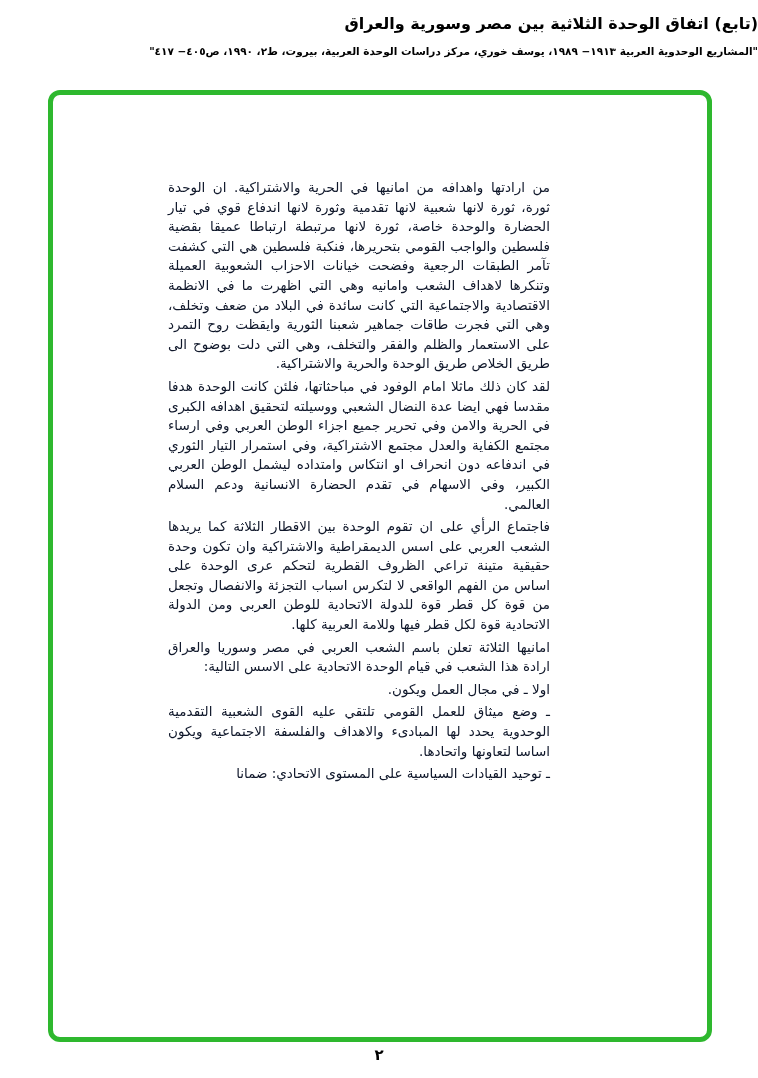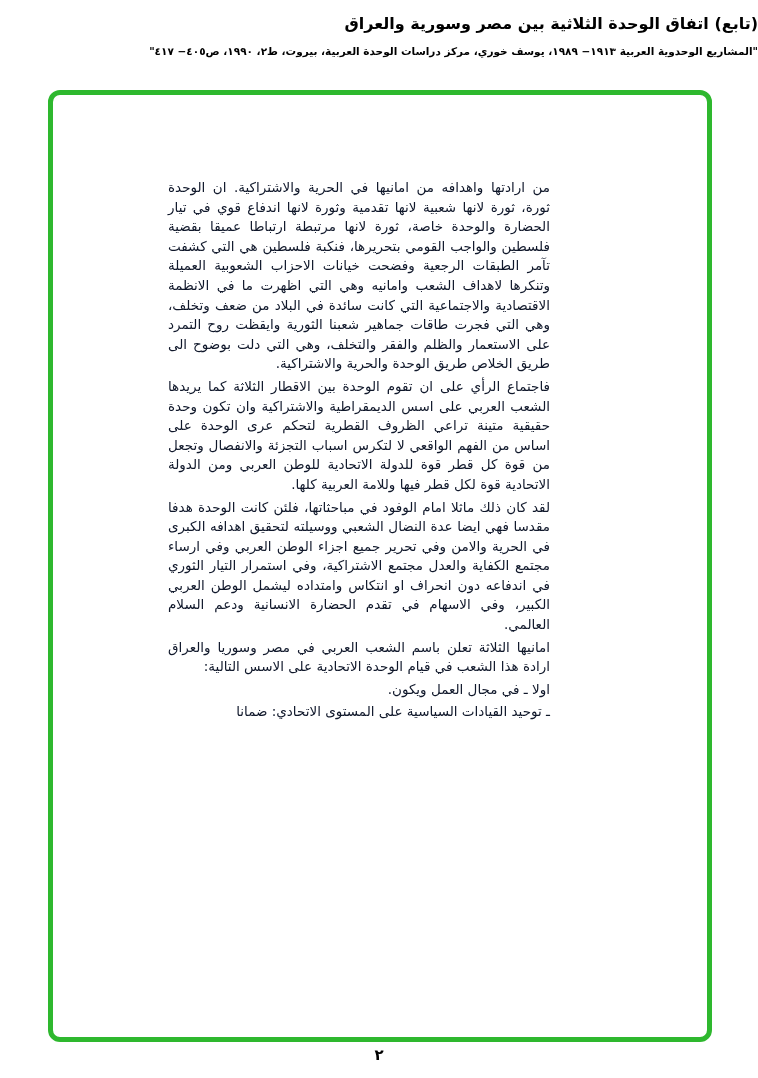--- a/index.html
+++ b/index.html
@@ -82,22 +82,23 @@
 
   <div class="doc-header">
     <div class="doc-title">(تابع) اتفاق الوحدة الثلاثية بين مصر وسورية والعراق</div>
     <div class="doc-citation">"المشاريع الوحدوية العربية ١٩١٣− ١٩٨٩، يوسف خوري، مركز دراسات الوحدة العربية، بيروت، ط٢، ١٩٩٠، ص٤٠٥− ٤١٧"</div>
   </div>
 
   <div class="frame"></div>
 
   <div class="text-col" dir="rtl">
     <p>من ارادتها واهدافه من امانيها في الحرية والاشتراكية. ان الوحدة ثورة، ثورة لانها شعبية لانها تقدمية وثورة لانها اندفاع قوي في تيار الحضارة والوحدة خاصة، ثورة لانها مرتبطة ارتباطا عميقا بقضية فلسطين والواجب القومي بتحريرها، فنكبة فلسطين هي التي كشفت تآمر الطبقات الرجعية وفضحت خيانات الاحزاب الشعوبية العميلة وتنكرها لاهداف الشعب وامانيه وهي التي اظهرت ما في الانظمة الاقتصادية والاجتماعية التي كانت سائدة في البلاد من ضعف وتخلف، وهي التي فجرت طاقات جماهير شعبنا الثورية وايقظت روح التمرد على الاستعمار والظلم والفقر والتخلف، وهي التي دلت بوضوح الى طريق الخلاص طريق الوحدة والحرية والاشتراكية.</p>
+    <p>لقد كان ذلك ماثلا امام الوفود في مباحثاتها، فلئن كانت الوحدة هدفا مقدسا فهي ايضا عدة النضال الشعبي ووسيلته لتحقيق اهدافه الكبرى في الحرية والامن وفي تحرير جميع اجزاء الوطن العربي وفي ارساء مجتمع الكفاية والعدل مجتمع الاشتراكية، وفي استمرار التيار الثوري في اندفاعه دون انحراف او انتكاس وامتداده ليشمل الوطن العربي الكبير، وفي الاسهام في تقدم الحضارة الانسانية ودعم السلام العالمي.</p>
     <p>فاجتماع الرأي على ان تقوم الوحدة بين الاقطار الثلاثة كما يريدها الشعب العربي على اسس الديمقراطية والاشتراكية وان تكون وحدة حقيقية متينة تراعي الظروف القطرية لتحكم عرى الوحدة على اساس من الفهم الواقعي لا لتكرس اسباب التجزئة والانفصال وتجعل من قوة كل قطر قوة للدولة الاتحادية للوطن العربي ومن الدولة الاتحادية قوة لكل قطر فيها وللامة العربية كلها.</p>
-    <p>لقد كان ذلك ماثلا امام الوفود في مباحثاتها، فلئن كانت الوحدة هدفا مقدسا فهي ايضا عدة النضال الشعبي ووسيلته لتحقيق اهدافه الكبرى في الحرية والامن وفي تحرير جميع اجزاء الوطن العربي وفي ارساء مجتمع الكفاية والعدل مجتمع الاشتراكية، وفي استمرار التيار الثوري في اندفاعه دون انحراف او انتكاس وامتداده ليشمل الوطن العربي الكبير، وفي الاسهام في تقدم الحضارة الانسانية ودعم السلام العالمي.</p>
     <p>امانيها الثلاثة تعلن باسم الشعب العربي في مصر وسوريا والعراق ارادة هذا الشعب في قيام الوحدة الاتحادية على الاسس التالية:</p>
     <p>اولا ـ في مجال العمل ويكون.</p>
+    <p>ـ وضع ميثاق للعمل القومي تلتقي عليه القوى الشعبية التقدمية الوحدوية يحدد لها المبادىء والاهداف والفلسفة الاجتماعية ويكون اساسا لتعاونها واتحادها.</p>
     <p>ـ توحيد القيادات السياسية على المستوى الاتحادي: ضمانا</p>
   </div>
 
   <div class="page-number">٢</div>
 
 </div>
 
 </body></html>

